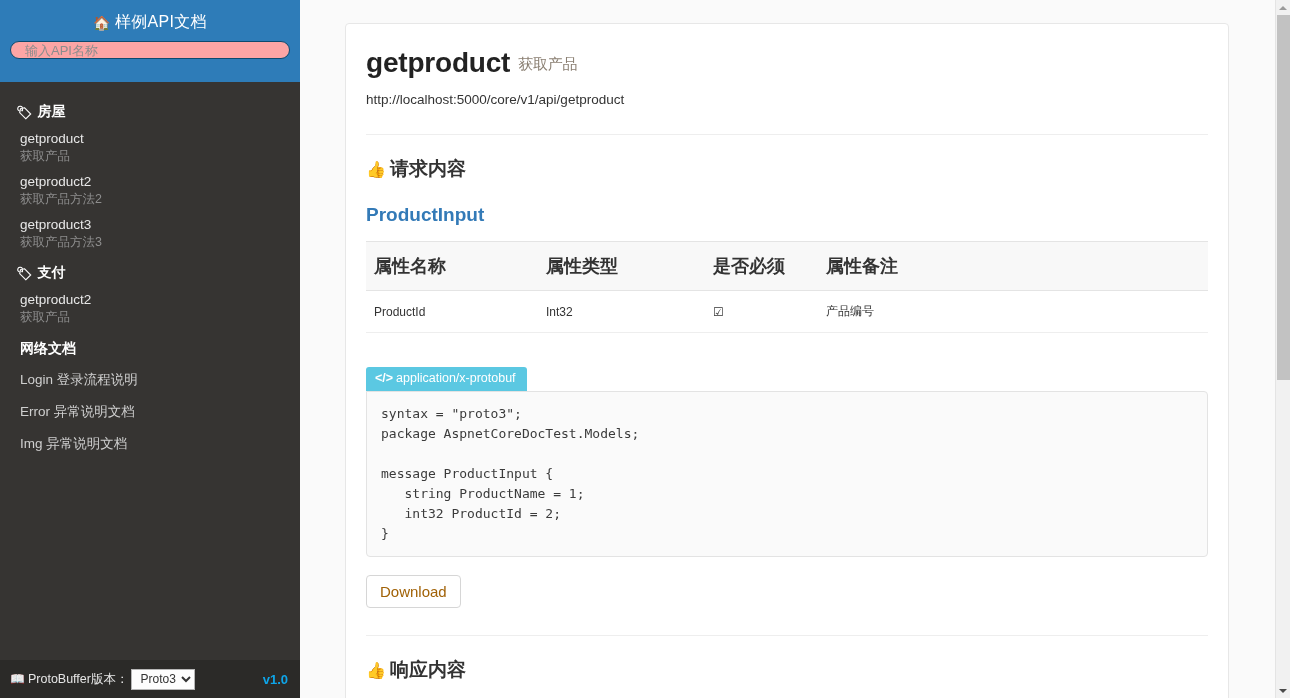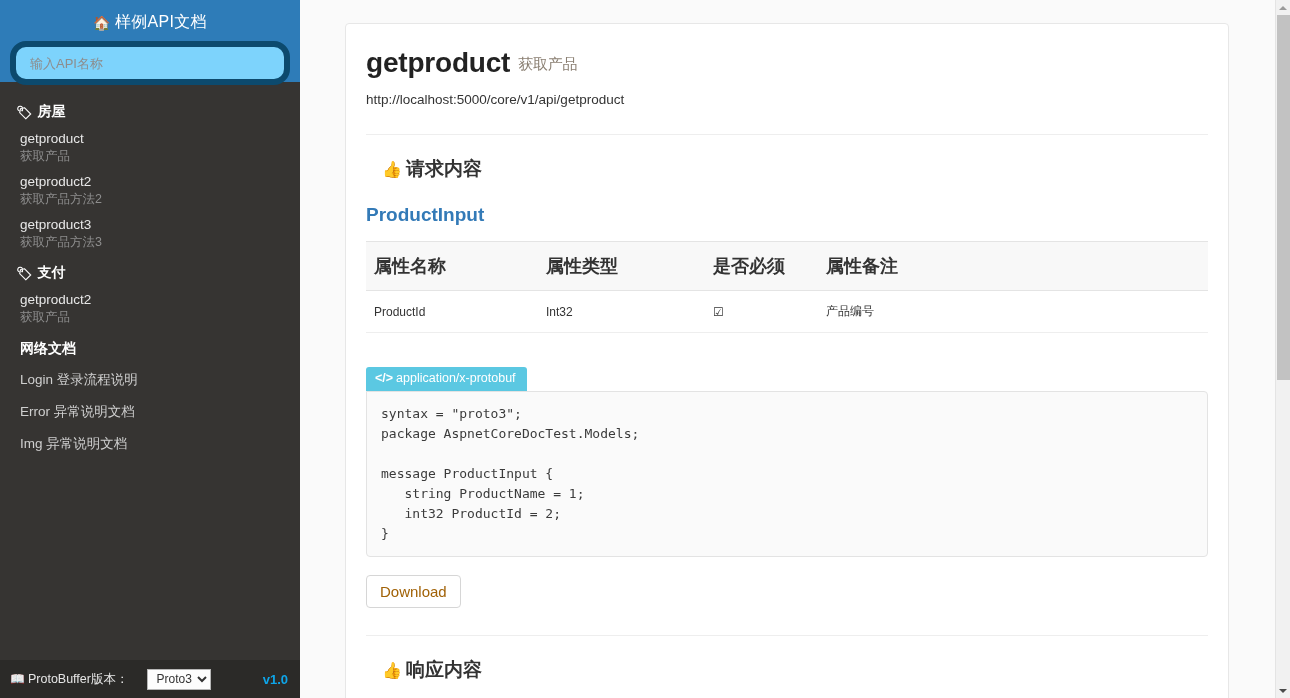--- a/index.html
+++ b/index.html
@@ -37,24 +37,24 @@
   .brand .home-ico {
     display: inline-block;
     margin-right: 4px;
     font-size: 14px;
     vertical-align: -1px;
   }
   .search-wrap { padding: 8px 10px 0 10px; }
   #search-input {
     display: block;
     width: 280px;
-    height: 44px;
+    height: 18px;
     border-radius: 16px;
-    border: 6px solid #0c4a6e;
-    background: #7dd3fc;
+    border: 1px solid #0c4a6e;
+    background: #fca5a5;
     padding: 0 14px;
     font-size: 13px;
     color: #555;
     outline: none;
     font-family: "Liberation Sans", sans-serif;
   }
   #search-input::placeholder { color: #8d8d8d; }
 
   #nav { padding: 12px 0 0 0; }
   .group-title {
@@ -99,21 +99,20 @@
 
   #sidebar-footer {
     position: absolute;
     left: 0; bottom: 0;
     width: 300px;
     height: 38px;
     background: #2b2a28;
     display: flex;
     align-items: center;
     padding: 0 12px 0 10px;
-    gap: 16px;
   }
   #sidebar-footer .pb-label {
     color: #e6e6e6;
     font-size: 12.5px;
     white-space: nowrap;
   }
   #sidebar-footer .book-ico { margin-right: 3px; font-size: 12px; }
   #proto-select {
     margin-left: 3px;
     font-size: 12px;
@@ -173,21 +172,21 @@
   .hr {
     border: 0;
     border-top: 1px solid #eeeeee;
     margin: 27px 0 0 0;
   }
 
   h3.section-title {
     font-size: 19px;
     font-weight: bold;
     color: #333;
-    margin: 22px 0 0 16px;
+    margin: 22px 0 0 0;
     line-height: 24px;
   }
   h3.section-title .hand-ico {
     font-size: 16px;
     margin-right: 4px;
     display: inline-block;
     transform: rotate(-0deg);
     vertical-align: 0px;
   }
   h4.model-name {

